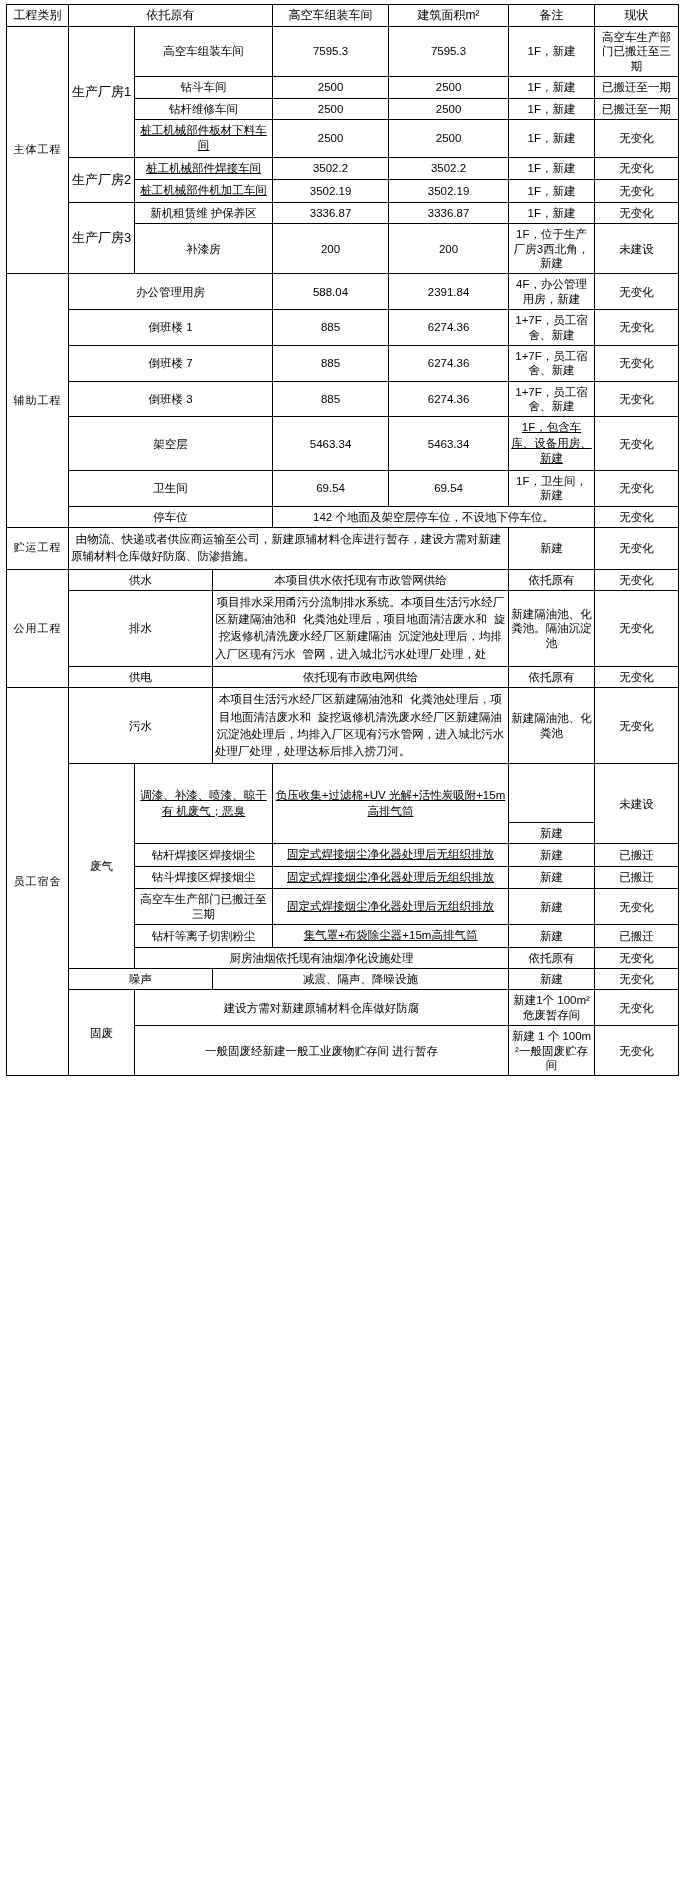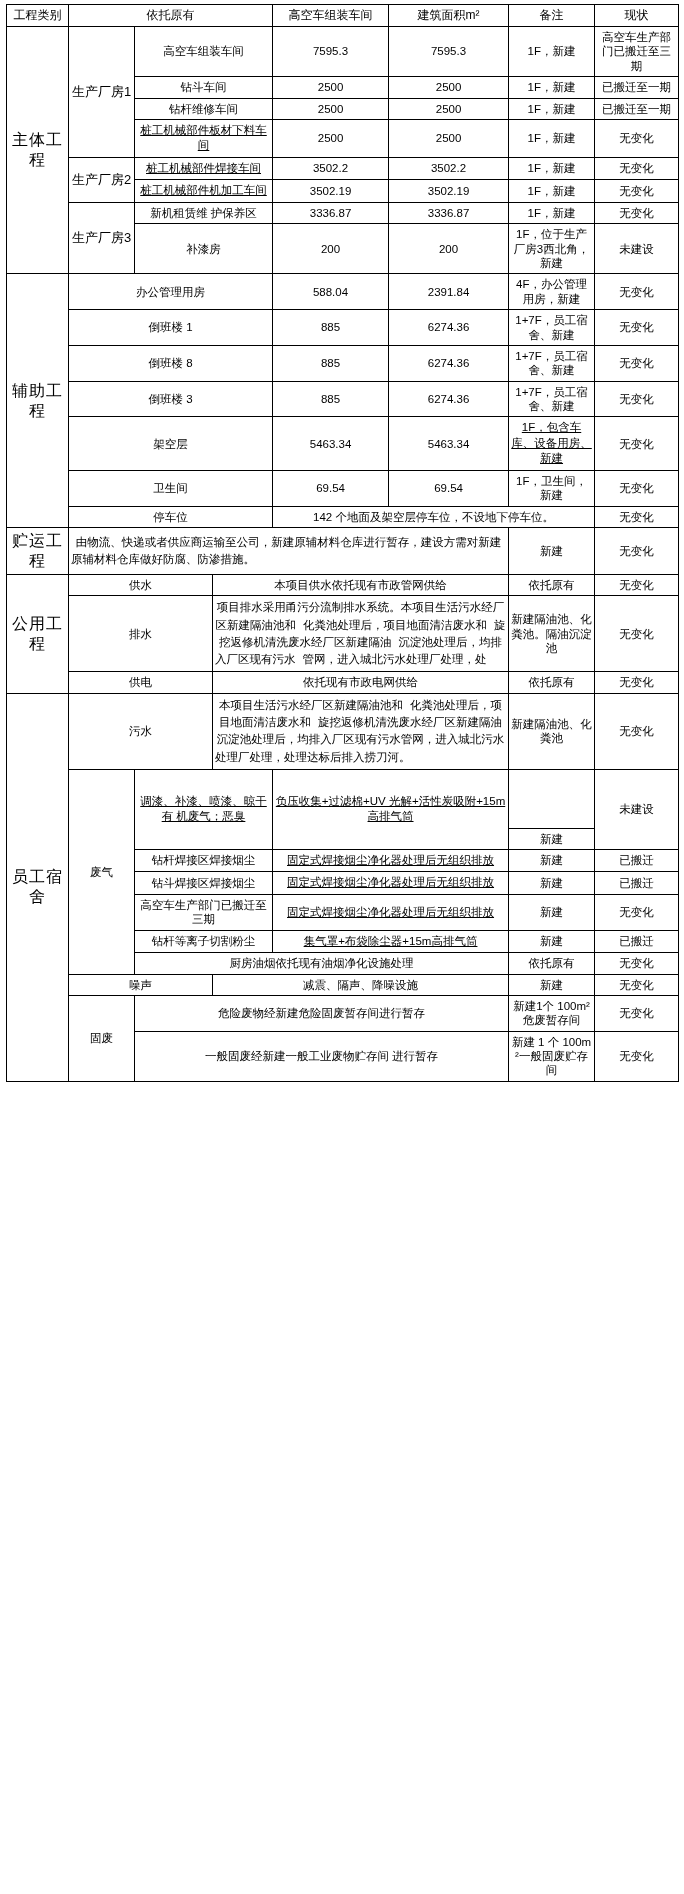--- a/index.html
+++ b/index.html
@@ -37,21 +37,21 @@
     font-weight: bold;
     font-size: 12px;
     padding: 4px 2px;
   }
   td.tall {
     line-height: 1.35;
     text-decoration: underline;
   }
   td.catcol {
     font-weight: bold;
-    font-size: 16px;
+    font-size: 11px;
     letter-spacing: 1px;
   }
   td.subcat {
     font-size: 13px;
   }
   td.just {
     text-align: justify;
     text-align-last: left;
     padding-left: 5px;
     padding-right: 5px;
@@ -158,21 +158,21 @@
       <td>无变化</td>
     </tr>
     <tr>
       <td colspan="3">倒班楼 1</td>
       <td>885</td>
       <td>6274.36</td>
       <td>1+7F，员工宿舍、新建</td>
       <td>无变化</td>
     </tr>
     <tr>
-      <td colspan="3">倒班楼 8</td>
+      <td colspan="3">倒班楼 7</td>
       <td>885</td>
       <td>6274.36</td>
       <td>1+7F，员工宿舍、新建</td>
       <td>无变化</td>
     </tr>
     <tr>
       <td colspan="3">倒班楼 3</td>
       <td>885</td>
       <td>6274.36</td>
       <td>1+7F，员工宿舍、新建</td>
@@ -275,21 +275,21 @@
 
     <tr>
       <td colspan="2">噪声</td>
       <td colspan="3">减震、隔声、降噪设施</td>
       <td>新建</td>
       <td>无变化</td>
     </tr>
 
     <tr>
       <td rowspan="2">固废</td>
-      <td colspan="4">危险废物经新建危险固废暂存间进行暂存</td>
+      <td colspan="4">建设方需对新建原辅材料仓库做好防腐</td>
       <td>新建1个 100m²危废暂存间</td>
       <td>无变化</td>
     </tr>
     <tr>
       <td colspan="4">一般固废经新建一般工业废物贮存间 进行暂存</td>
       <td>新建 1 个 100m²一般固废贮存间</td>
       <td>无变化</td>
     </tr>
 
   </tbody>

